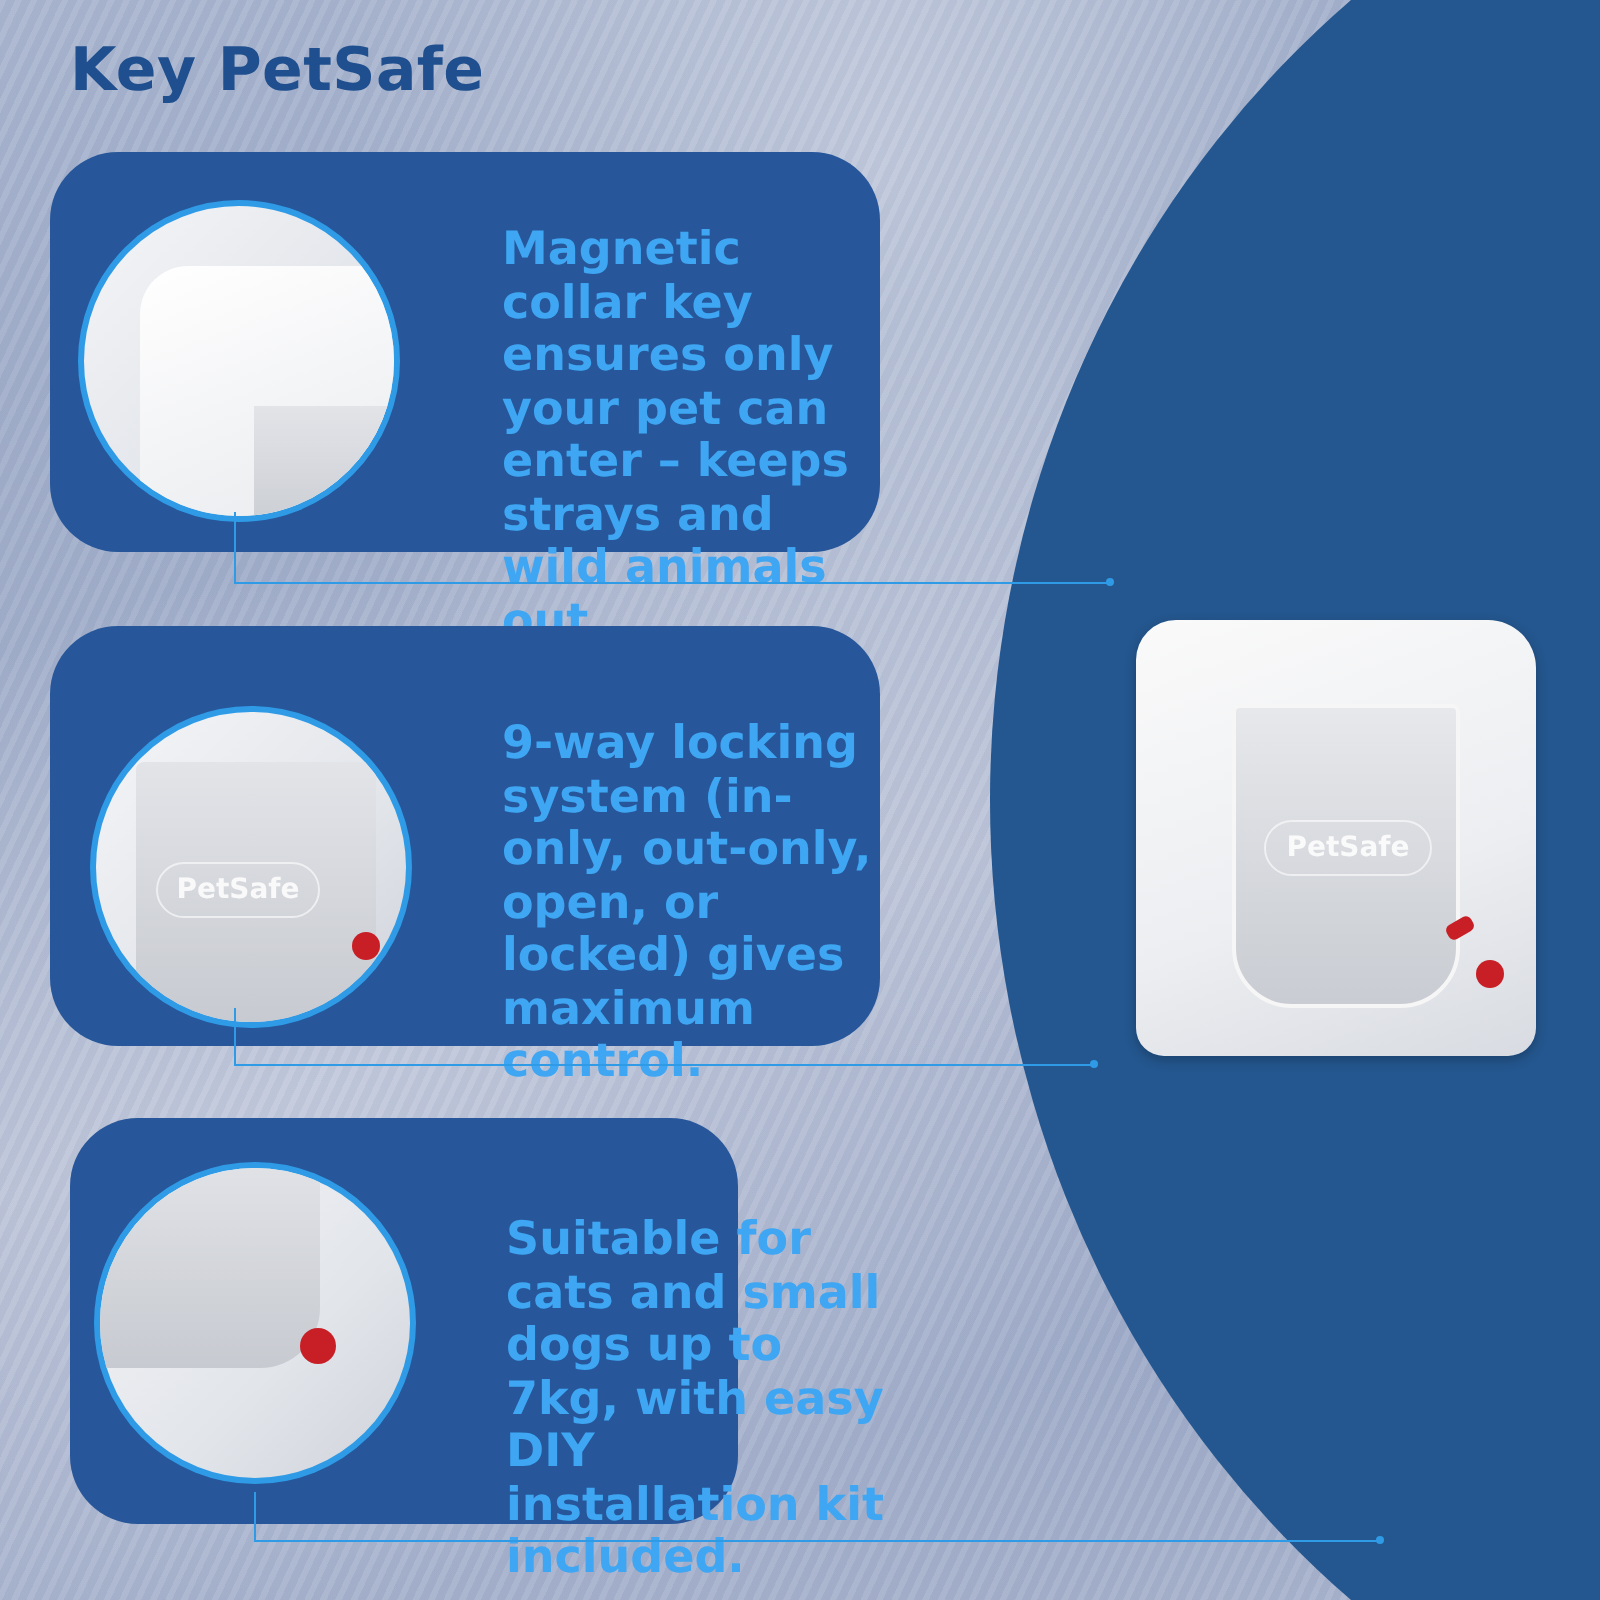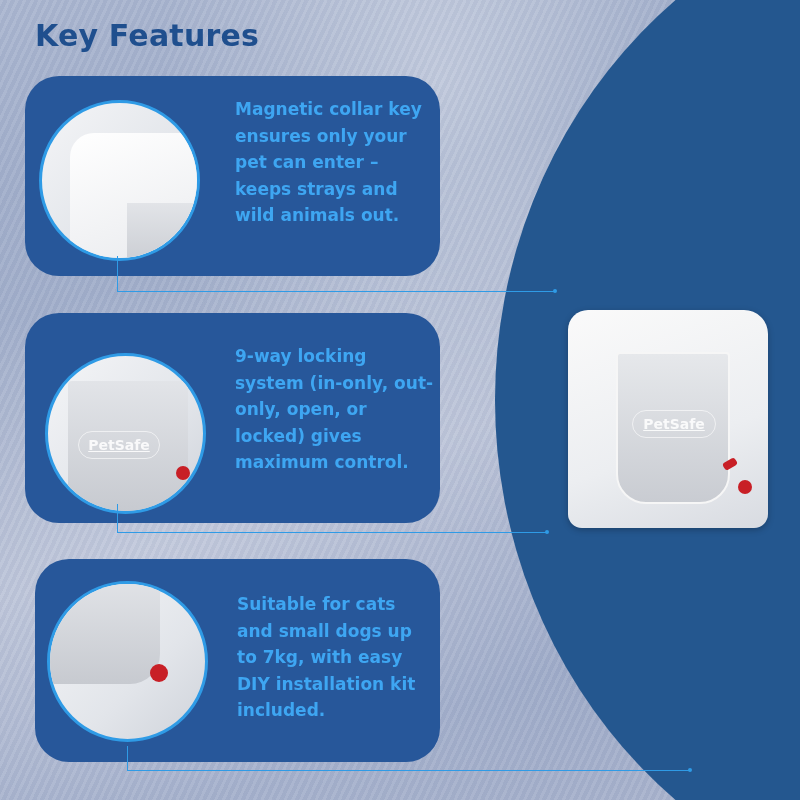--- a/index.html
+++ b/index.html
@@ -10,44 +10,44 @@
     background:
       repeating-linear-gradient(115deg,rgba(255,255,255,0.08) 0 3px,rgba(120,130,160,0.06) 3px 7px),
       radial-gradient(ellipse at 55% 10%,rgba(255,255,255,0.35),transparent 45%),
       radial-gradient(ellipse at 20% 70%,rgba(255,255,255,0.2),transparent 50%);}
   .big-arc{position:absolute;left:495px;top:-120px;width:1000px;height:1040px;border-radius:50%;
     background:#24578f;}
   .title{position:absolute;left:35px;top:18px;font-size:30px;font-weight:bold;color:#1f4f8e;margin:0;letter-spacing:0.2px;}
   .card{position:absolute;left:25px;width:415px;border-radius:34px;background:#27579a;}
   .card1{top:76px;height:200px;}
   .card2{top:313px;height:210px;}
-  .card3{top:559px;height:203px;left:35px;width:405px;}
+  .card3{top:559px;height:203px;left:35px;width:334px;}
   .circle{position:absolute;border-radius:50%;border:3px solid #2f9be6;overflow:hidden;
     background:linear-gradient(135deg,#f4f5f7 0%,#e2e5ea 60%,#cfd3da 100%);}
-  .card-text{position:absolute;color:#3ea6f2;font-weight:bold;font-size:17px;line-height:26.5px;margin:0;}
+  .card-text{position:absolute;color:#3ea6f2;font-weight:bold;font-size:23px;line-height:26.5px;margin:16px;}
   .connector{position:absolute;border-left:1px solid #2f9be6;border-bottom:1px solid #2f9be6;}
   .dot{position:absolute;width:4px;height:4px;border-radius:50%;background:#2f9be6;}
   
   .product{position:absolute;left:568px;top:310px;width:200px;height:218px;border-radius:20px 24px 14px 14px;
     background:linear-gradient(160deg,#fafafa 0%,#eceef1 60%,#d8dbe1 100%);
     box-shadow:0 2px 6px rgba(0,0,0,0.25);}
   .flap{position:absolute;left:48px;top:42px;width:110px;height:148px;border-radius:4px 4px 30px 30px;
     background:linear-gradient(180deg,#e6e8eb,#c9ccd2);border:2px solid #f6f6f6;}
   .logo{position:absolute;left:14px;top:56px;width:82px;height:26px;border-radius:14px;
-    border:1px solid rgba(255,255,255,0.6);color:rgba(255,255,255,0.85);font-weight:bold;font-size:14px;text-align:center;line-height:26px;text-decoration:underline;}
+    border:1px solid rgba(255,255,255,0.6);color:rgba(255,255,255,0.85);font-weight:bold;font-size:14px;text-align:center;line-height:26px;}
   .knob{position:absolute;width:14px;height:14px;border-radius:50%;background:#c81f26;}
   .mini{position:absolute;background:linear-gradient(180deg,#e2e4e8,#c7cad0);}
 </style>
 </head>
 <body>
 
 <div class="marble"></div>
 <div class="big-arc"></div>
 
-<h1 class="title">Key Features</h1>
+<h1 class="title">Key PetSafe</h1>
 
 <div class="card card1">
   <div class="circle" style="left:14px;top:24px;width:155px;height:155px;">
     <div class="mini" style="left:28px;top:30px;width:160px;height:160px;border-radius:24px;background:linear-gradient(160deg,#ffffff,#e4e6ea);"></div>
     <div class="mini" style="left:85px;top:100px;width:80px;height:70px;"></div>
   </div>
   <p class="card-text" style="left:210px;top:20px;width:190px;">Magnetic collar key ensures only your pet can enter – keeps strays and wild animals out.</p>
 </div>
 <div class="connector" style="left:117px;top:256px;width:438px;height:35px;"></div>
 <div class="dot" style="left:553px;top:289px;"></div>

